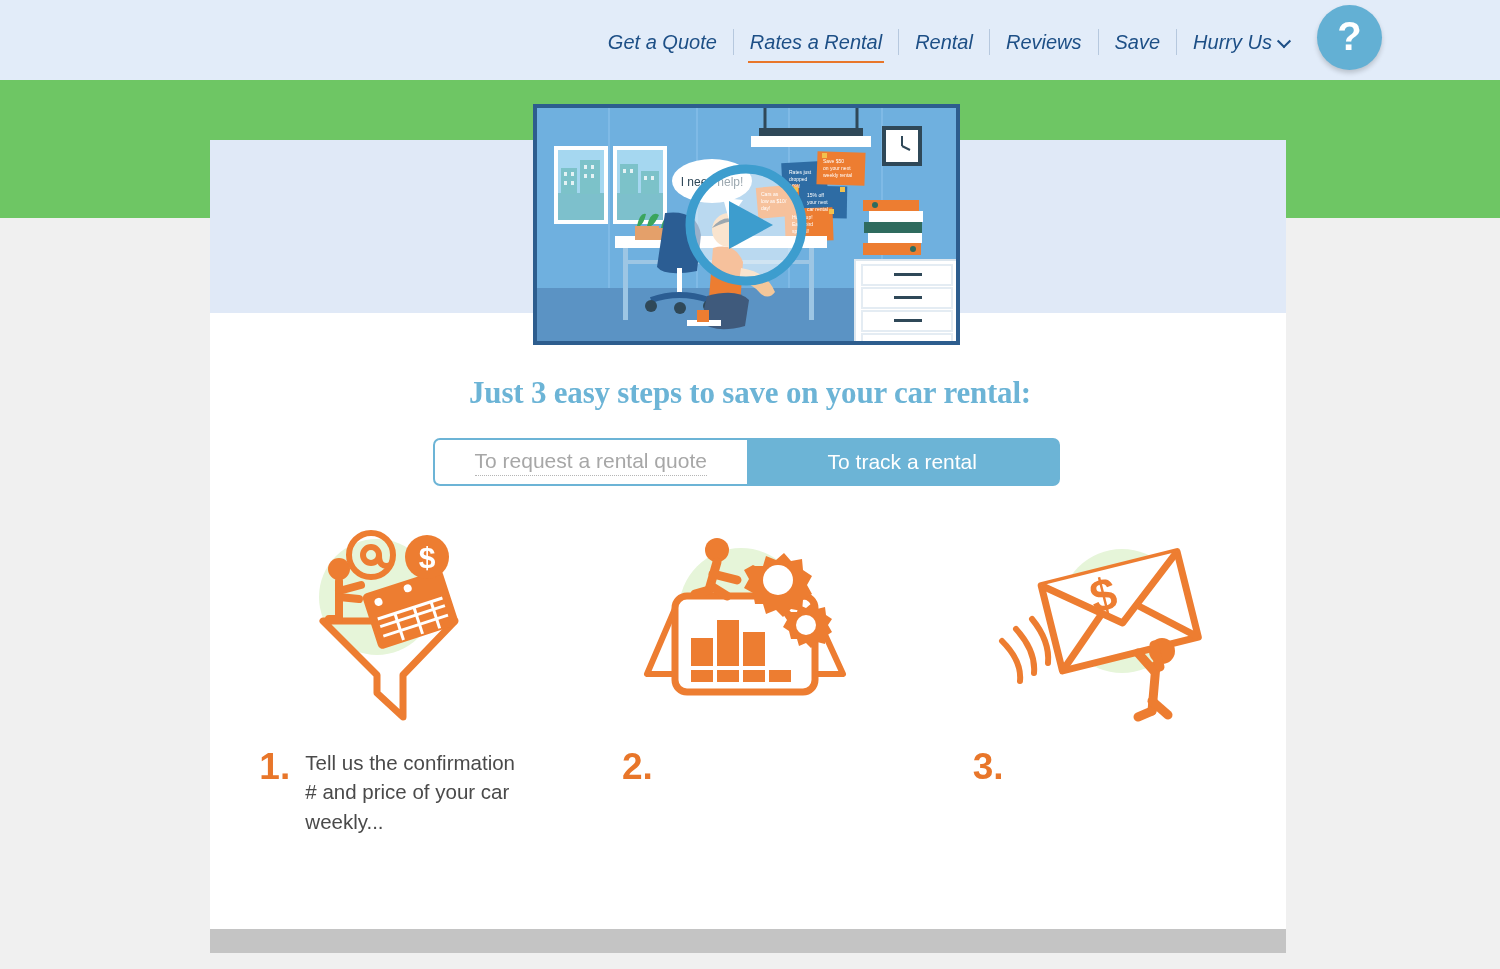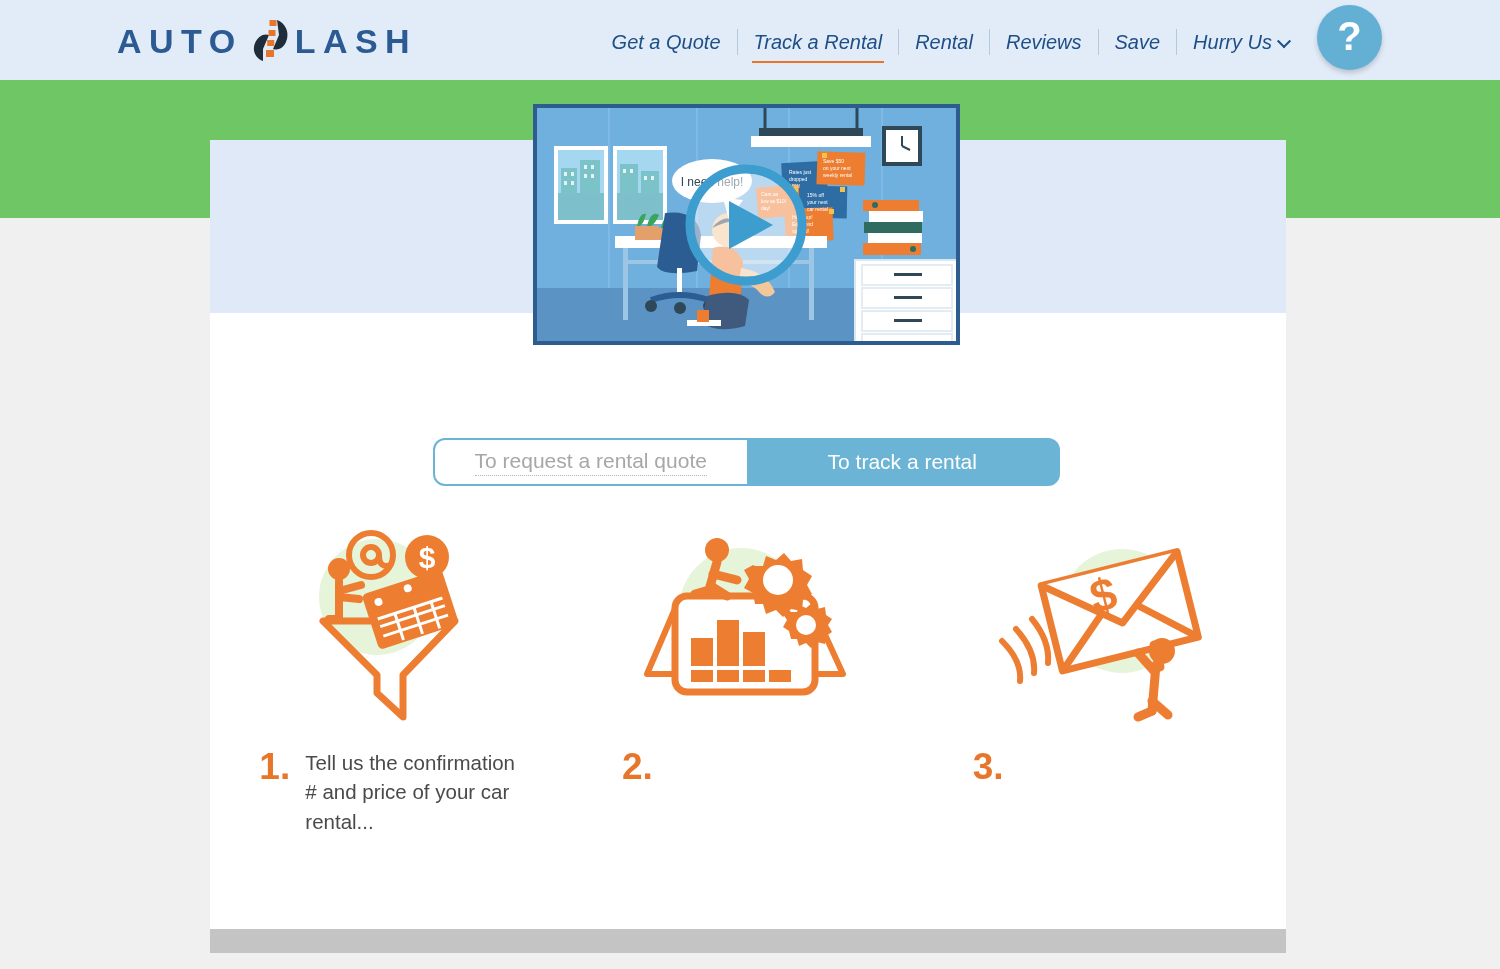--- a/index.html
+++ b/index.html
@@ -143,21 +143,21 @@
     z-index: 15;
     font-family: "Liberation Serif", serif;
   }
 
   
   .toggle-group {
     position: absolute;
     left: 433px; top: 438px;
     width: 627px; height: 48px;
     display: flex;
-    border-radius: 12px;
+    border-radius: 7px;
     border: 2px solid #6cb4d6;
     overflow: hidden;
     z-index: 15;
     background: #6cb4d6;
   }
   .toggle-seg {
     flex: 0 0 50%;
     display: flex; align-items: center; justify-content: center;
     font-size: 21px;
     cursor: pointer;
@@ -219,40 +219,25 @@
   .col2 .step-text-row { width: 252px; }
   .col3 .step-text-row { width: 268px; }
 </style>
 </head>
 <body>
 
 <div id="page">
 
   <div class="site-header">
 
-    <div class="logo">
-      <span class="lg-a">AUTO</span>
-      <span class="lg-mark">
-        <svg width="46" height="48" viewBox="0 0 46 48">
-          <path d="M30 3 C38 6 42 14 40 22 C38 30 32 34 26 32 L32 18 Z" fill="#1f2d3a"></path>
-          <path d="M16 44 C8 41 5 33 8 26 C11 19 17 16 22 18 L16 32 Z" fill="#1f2d3a"></path>
-          <path d="M26 2 L34 2 L22 46 L14 46 Z" fill="#ffffff" opacity="0"></path>
-          <rect x="22.5" y="3" width="7" height="6" fill="#e8762a"></rect>
-          <rect x="21.5" y="13" width="7" height="6" fill="#e8762a"></rect>
-          <rect x="20.2" y="23" width="7" height="6" fill="#e8762a"></rect>
-          <rect x="19" y="33" width="8" height="7" fill="#e8762a"></rect>
-        </svg>
-      </span>
-      <span class="lg-a">LASH</span>
-    </div>
 
     <nav class="main-nav">
       <div class="nav-item">Get a Quote</div>
       <div class="nav-sep"></div>
-      <div class="nav-item active">Track a Rental</div>
+      <div class="nav-item active">Rates a Rental</div>
       <div class="nav-sep"></div>
       <div class="nav-item">Rental</div>
       <div class="nav-sep"></div>
       <div class="nav-item">Reviews</div>
       <div class="nav-sep"></div>
       <div class="nav-item">Save</div>
       <div class="nav-sep"></div>
       <div class="nav-item">
         <span>Hurry Us</span><i class="chev"></i>
       </div>
@@ -405,20 +390,21 @@
       <ellipse cx="175" cy="73" rx="40" ry="22" fill="#ffffff"></ellipse>
       <path d="M186 90 l6 22 l14 -20z" fill="#ffffff"></path>
       <text x="175" y="78" text-anchor="middle" font-family="Liberation Sans, sans-serif" font-size="12" fill="#2f4858">I need help!</text>
 
       <circle cx="209" cy="117" r="56" fill="#ffffff" opacity="0.52"></circle>
       <circle cx="209" cy="117" r="56" fill="none" stroke="#3d9dce" stroke-width="9"></circle>
       <path d="M192 93 l44 24 l-44 24z" fill="#3d9dce"></path>
     </svg>
   </div>
 
+  <div class="steps-heading">Just 3 easy steps to save on your car rental:</div>
 
   <div class="toggle-group">
     <div class="toggle-seg inactive">
       <span>To request a rental quote</span>
     </div>
     <div class="toggle-seg active">
       <span>To track a rental</span>
     </div>
   </div>
 
@@ -457,21 +443,21 @@
             <circle cx="72" cy="30" r="8"></circle>
             <path d="M80 30 q0 14 12 10"></path>
           </g>
 
           <circle cx="128" cy="32" r="22" fill="#ed7d31"></circle>
           <text x="128" y="43" text-anchor="middle" font-family="Liberation Sans, sans-serif" font-size="30" font-weight="bold" fill="#ffffff">$</text>
         </svg>
       </div>
       <div class="step-text-row">
         <div class="step-num">1.</div>
-        <div class="step-desc">Tell us the confirmation # and price of your car rental...</div>
+        <div class="step-desc">Tell us the confirmation # and price of your car weekly...</div>
       </div>
     </div>
 
     <div class="step-col col2">
       <div class="step-icon">
         <svg width="230" height="195" viewBox="0 0 230 195">
           <circle cx="108" cy="82" r="62" fill="#e6f5d9"></circle>
 
           <g fill="none" stroke="#ed7d31" stroke-width="6" stroke-linejoin="round">
             <path d="M44 76 L14 146 L52 146"></path>

